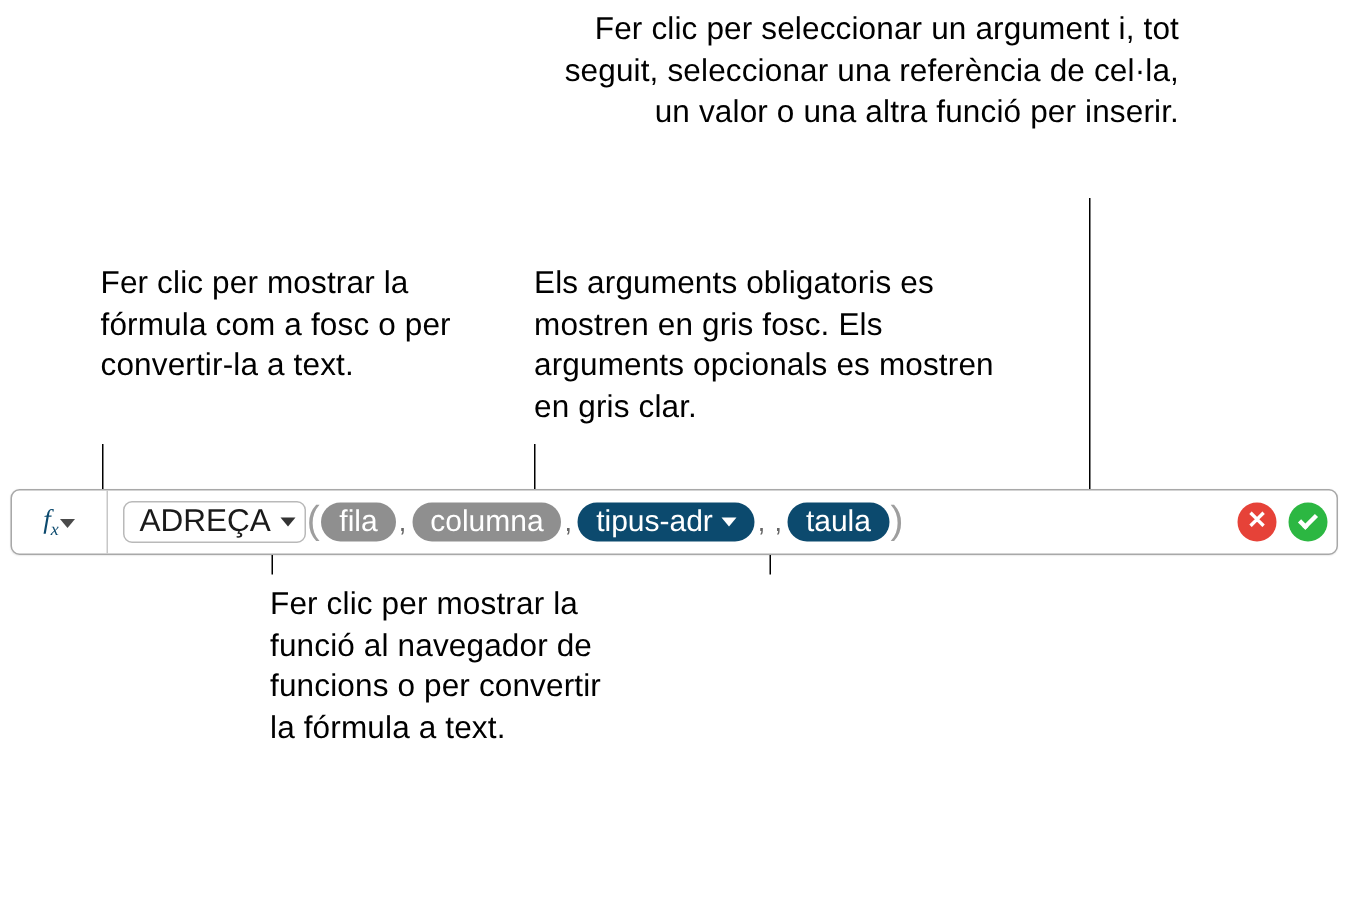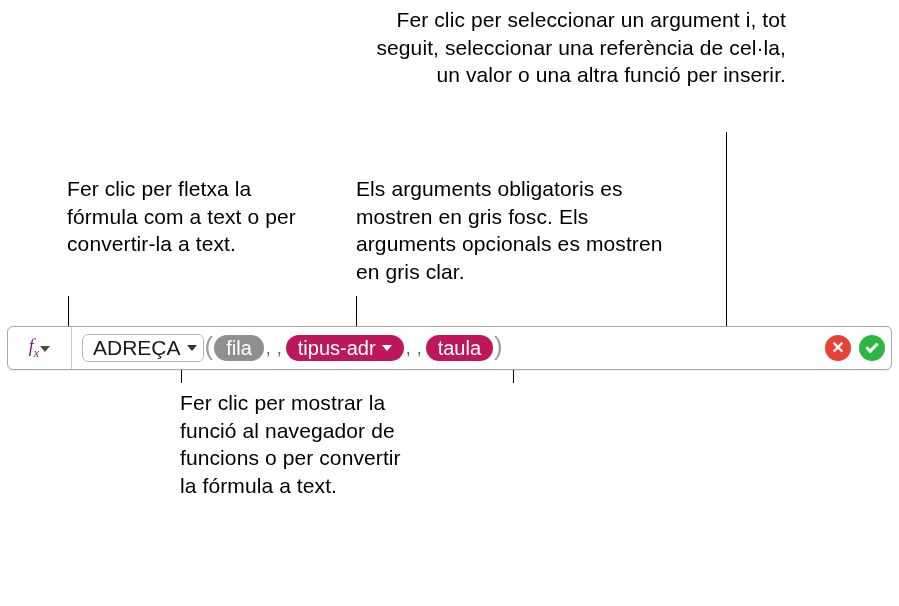--- a/index.html
+++ b/index.html
@@ -17,21 +17,21 @@
     align-items: center;
     padding: 0 6px 0 0;
     gap: 6px;
     box-shadow: 0 0.5px 1px rgba(0,0,0,.08);
   }
   .fx-cell {
     width: 64px; height: 100%;
     display: flex; align-items: center; justify-content: center;
     gap: 1px;
     border-right: 1px solid #c7c7c7;
-    color: #701a75;
+    color: #0c4a6e;
   }
   .fx-glyph { font-style: italic; font-family: Georgia, "Times New Roman", serif; font-size: 18px; line-height: 1; }
   .fx-glyph sub { font-size: 12px; font-style: italic; }
   .chev-down { width:0; height:0; border-left:5px solid transparent; border-right:5px solid transparent; border-top:6px solid #4a4a4a; margin-top:2px; }
   .token-rail {
     flex: 1;
     height: 34px;
     display: flex;
     align-items: center;
     gap: 0;
@@ -56,36 +56,36 @@
   .pill {
     display: inline-flex; align-items: center;
     height: 26px;
     border-radius: 13px;
     padding: 0 12px;
     font-size: 20px;
     color: #fff;
     gap: 6px;
   }
   .pill.dark { background: #8f8f8f; }
-  .pill.light { background: #be185d; }
+  .pill.light { background: #0c4a6e; }
   .pill .tri-sm { border-top-color: #fff; }
   .actions { display: flex; align-items: center; gap: 8px; padding-left: 6px; }
   .circ-btn { width: 26px; height: 26px; border-radius: 50%; display:flex; align-items:center; justify-content:center; }
   .circ-red { background: #e64238; }
   .circ-green { background: #2cb742; }
   .xmark { color:#fff; font-size:16px; line-height:1; font-weight:700; }
   .check { width:12px; height:7px; border-left:3px solid #fff; border-bottom:3px solid #fff; transform: rotate(-45deg); margin-top:-3px; }
 </style>
 </head>
 <body>
 <div class="stage">
 
   <div class="callout" style="left:366px; top:6px; width:420px; text-align:right;">Fer clic per seleccionar un argument i, tot seguit, seleccionar una referència de cel·la, un valor o una altra funció per inserir.</div>
 
-  <div class="callout" style="left:67px; top:175px; width:245px;">Fer clic per fletxa la fórmula com a text o per convertir-la a text.</div>
+  <div class="callout" style="left:67px; top:175px; width:245px;">Fer clic per mostrar la fórmula com a fosc o per convertir-la a text.</div>
 
   <div class="callout" style="left:356px; top:175px; width:330px;">Els arguments obligatoris es mostren en gris fosc. Els arguments opcionals es mostren en gris clar.</div>
 
   <div class="callout" style="left:180px; top:389px; width:230px;">Fer clic per mostrar la funció al navegador de funcions o per convertir la fórmula a text.</div>
 
 
   <div class="line" style="left:726px; top:132px; width:1px; height:196px;"></div>
   <div class="line" style="left:68px; top:296px; width:1px; height:33px;"></div>
   <div class="line" style="left:356px; top:296px; width:1px; height:33px;"></div>
   <div class="line" style="left:181px; top:366px; width:1px; height:17px;"></div>
@@ -102,20 +102,23 @@
         <span>ADREÇA</span>
         <span class="tri-sm"></span>
       </span>
       <span class="paren">(</span>
 
       <span class="pill dark">
         <span>fila</span>
       </span>
       <span class="comma">,</span>
 
+      <span class="pill dark">
+        <span>columna</span>
+      </span>
       <span class="comma">,</span>
 
       <span class="pill light">
         <span>tipus-adr</span>
         <span class="tri-sm"></span>
       </span>
       <span class="comma">,</span>
 
       <span class="comma">,</span>
 

